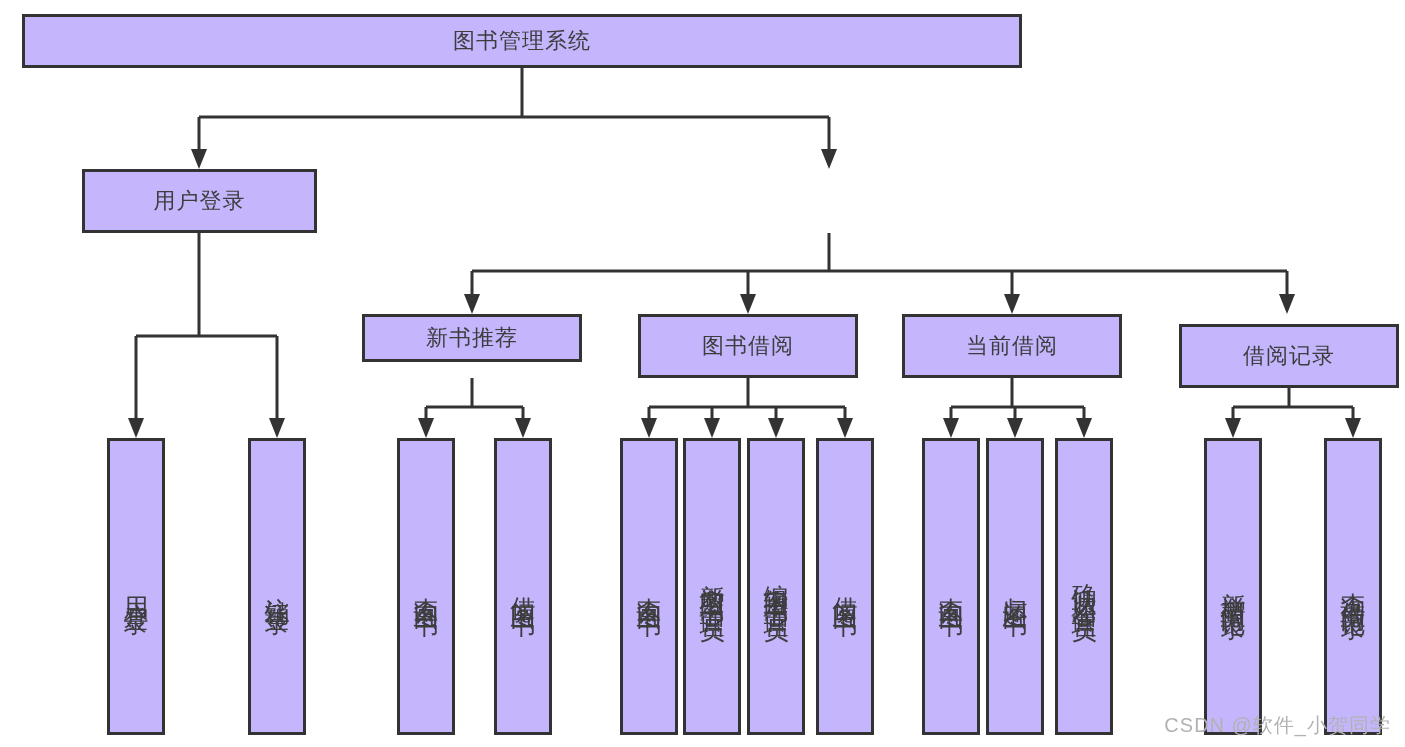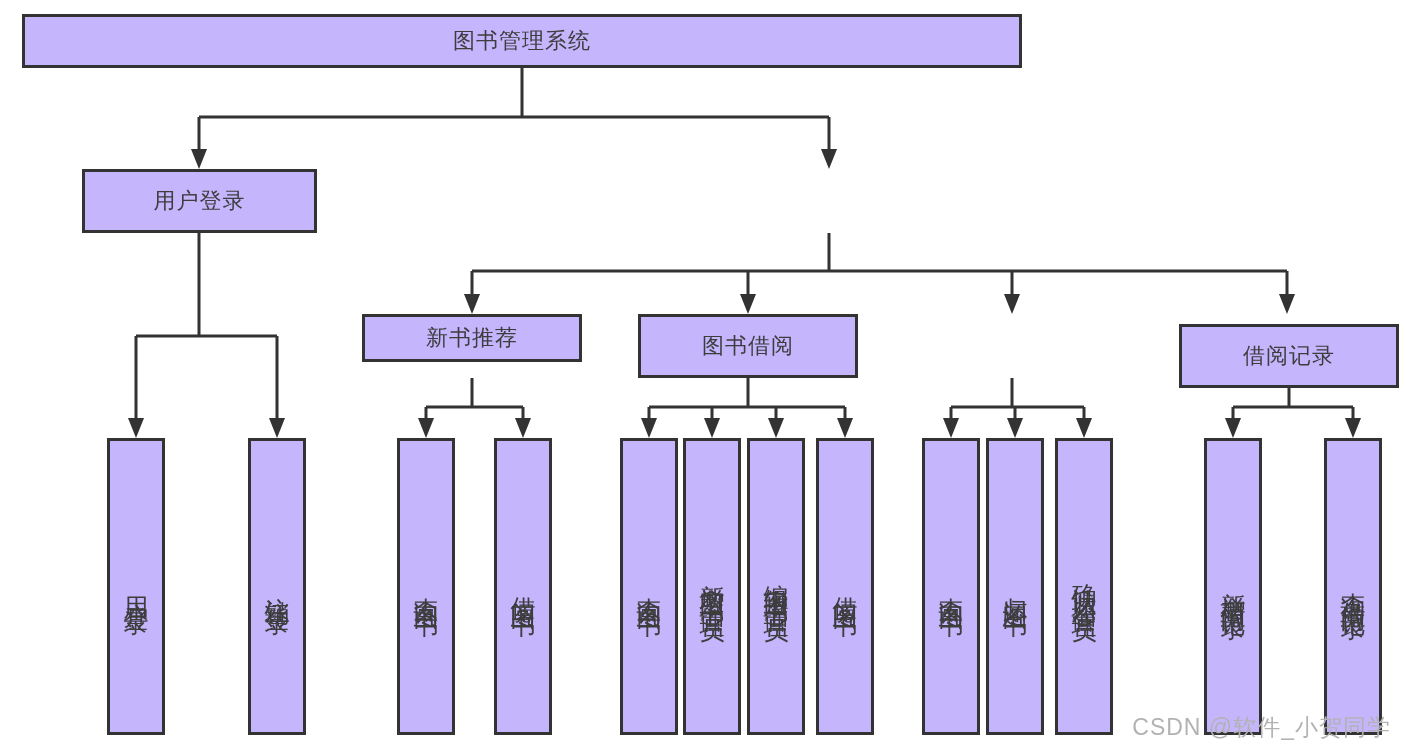--- a/index.html
+++ b/index.html
@@ -33,21 +33,21 @@
     writing-mode: vertical-rl;
     text-orientation: mixed;
     letter-spacing: 5px;
     line-height: 1;
     white-space: nowrap;
   }
   .watermark {
     position: absolute;
     top: 712px;
     right: 14px;
-    font-size: 23px;
+    font-size: 20px;
     color: #b2b2b2;
     letter-spacing: 1px;
     z-index: 2;
     white-space: nowrap;
   }
 </style>
 </head>
 <body>
 
 <div class="stage">
@@ -109,20 +109,23 @@
   <div class="node hnode" style="left:82px; top:169px; width:235px; height:64px;">
     <span>用户登录</span>
   </div>
 
   <div class="node hnode" style="left:362px; top:314px; width:220px; height:48px;">
     <span>新书推荐</span>
   </div>
   <div class="node hnode" style="left:638px; top:314px; width:220px; height:64px;">
     <span>图书借阅</span>
   </div>
+  <div class="node hnode" style="left:902px; top:314px; width:220px; height:64px;">
+    <span>当前借阅</span>
+  </div>
   <div class="node hnode" style="left:1179px; top:314px; width:220px; height:64px;margin-top:10px;">
     <span>借阅记录</span>
   </div>
 
   <div class="node vnode" style="left:107px; top:438px; width:58px; height:297px;">
     <span class="vtext">用户登录</span>
   </div>
   <div class="node vnode" style="left:248px; top:438px; width:58px; height:297px;">
     <span class="vtext">注销登录</span>
   </div>

